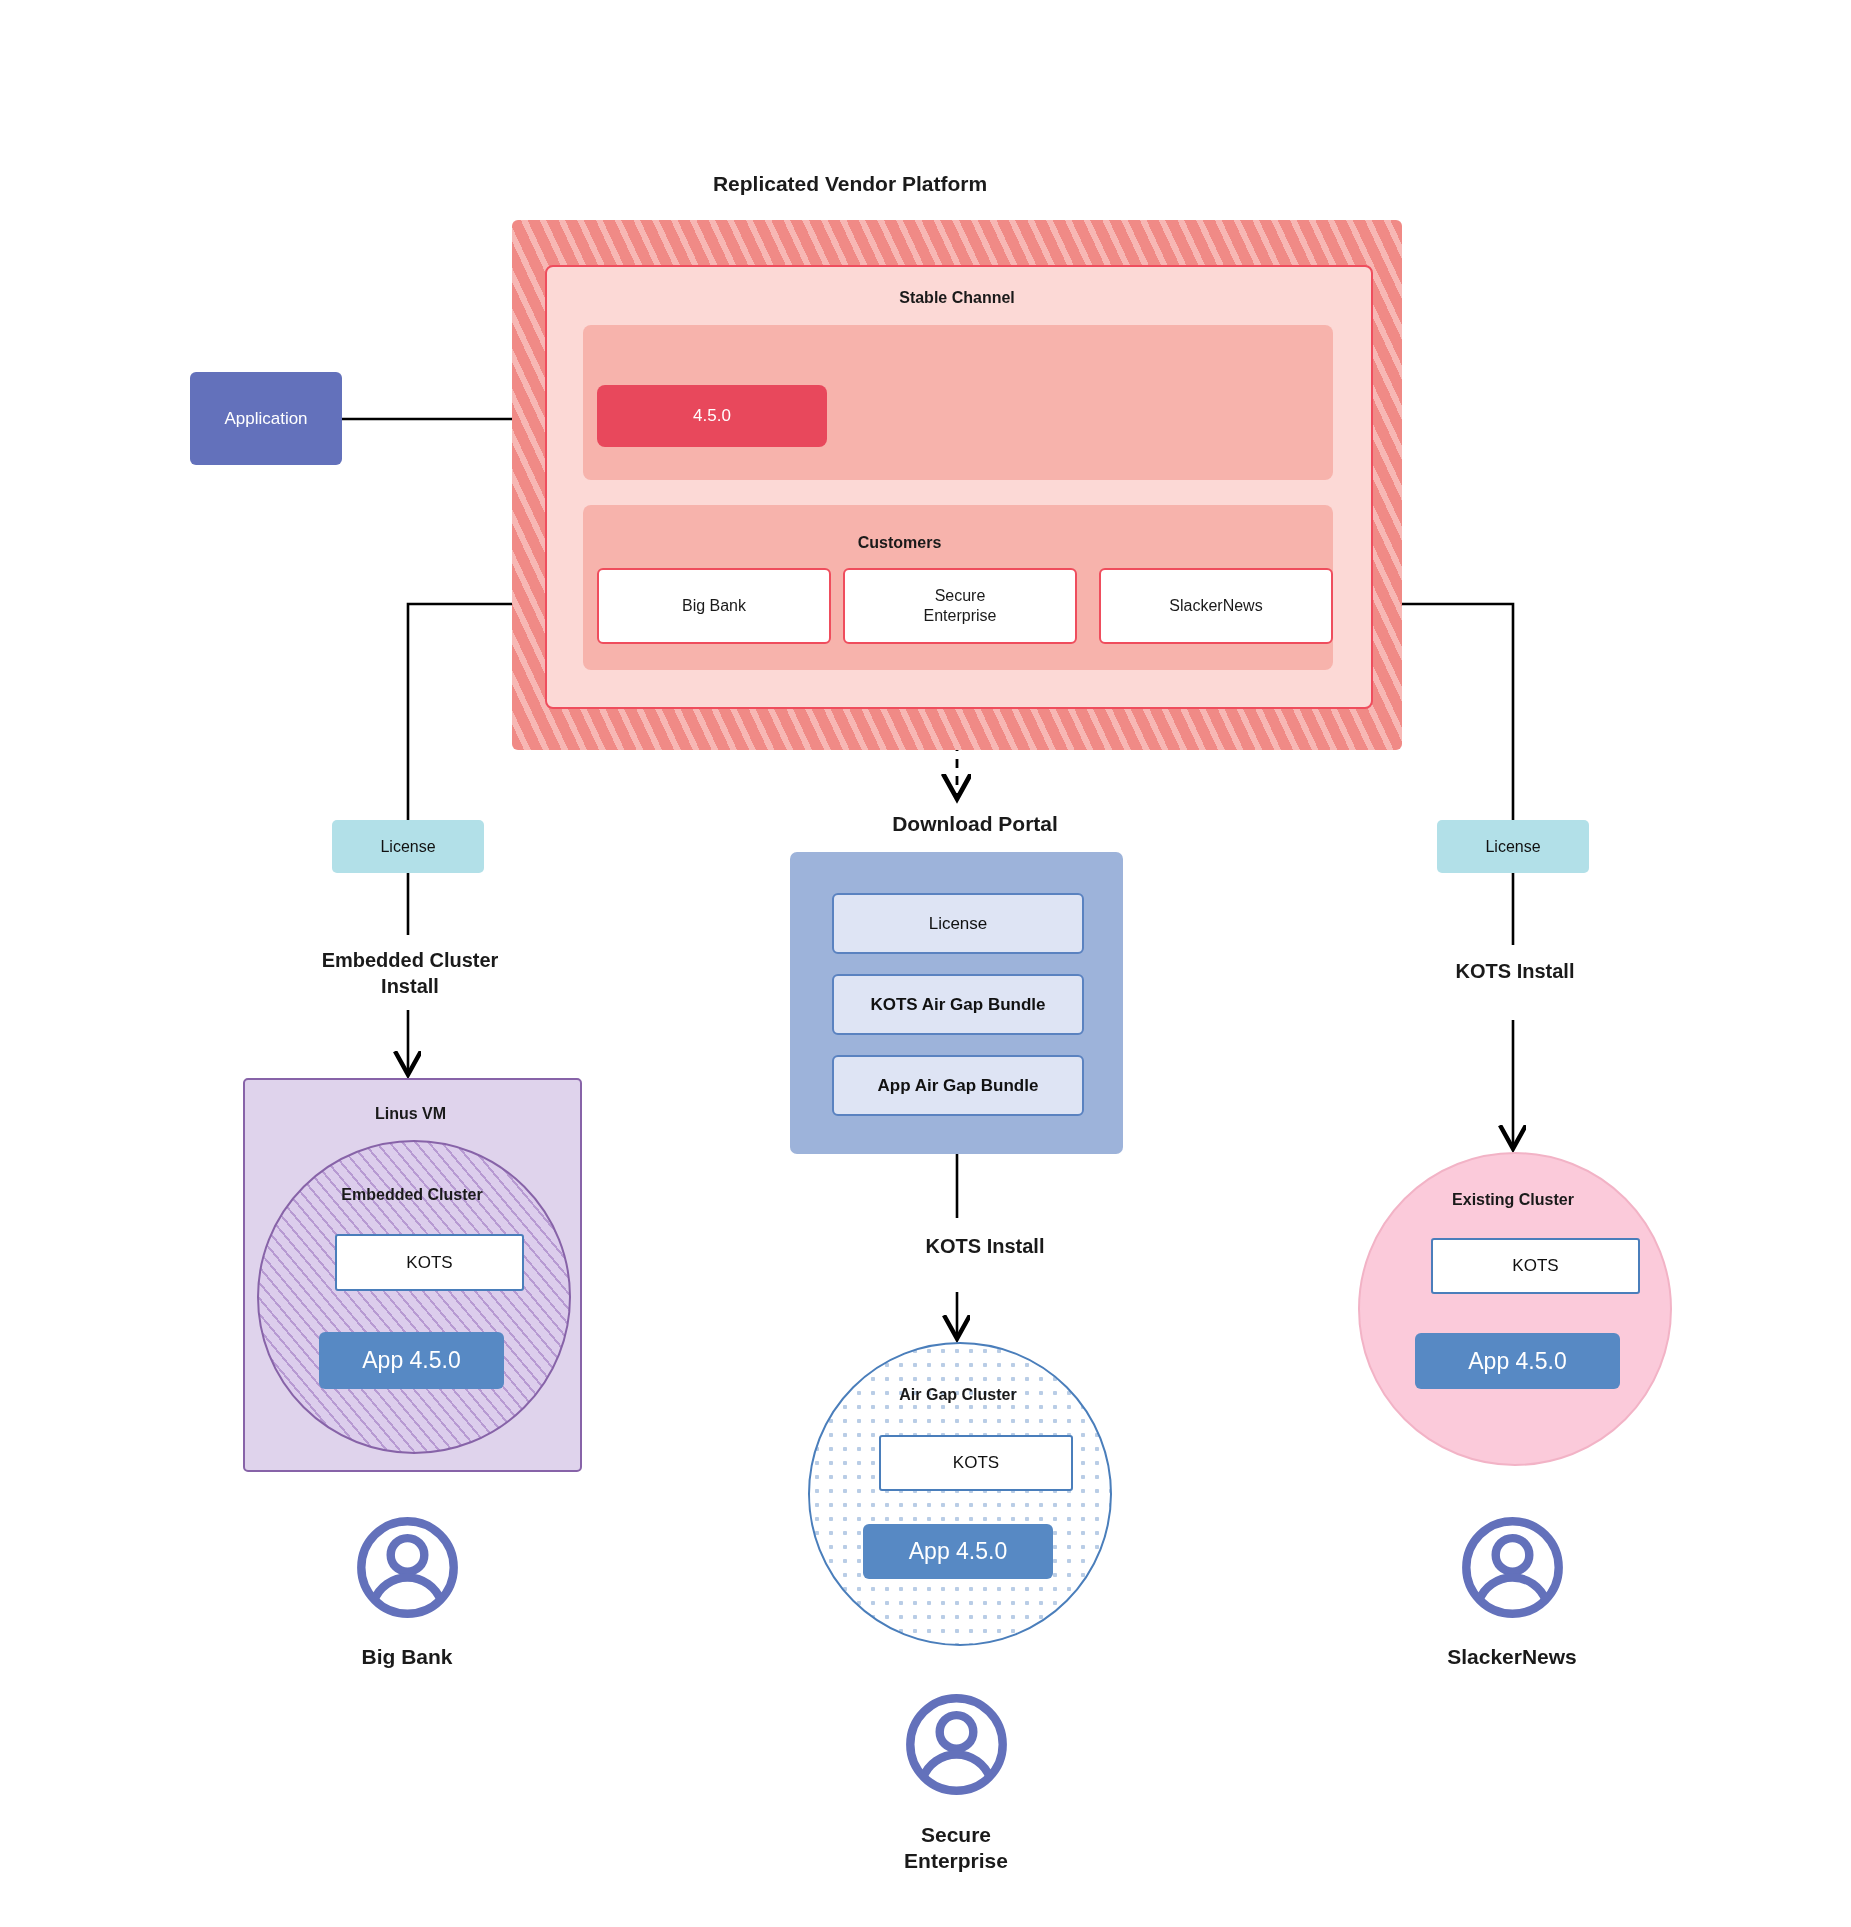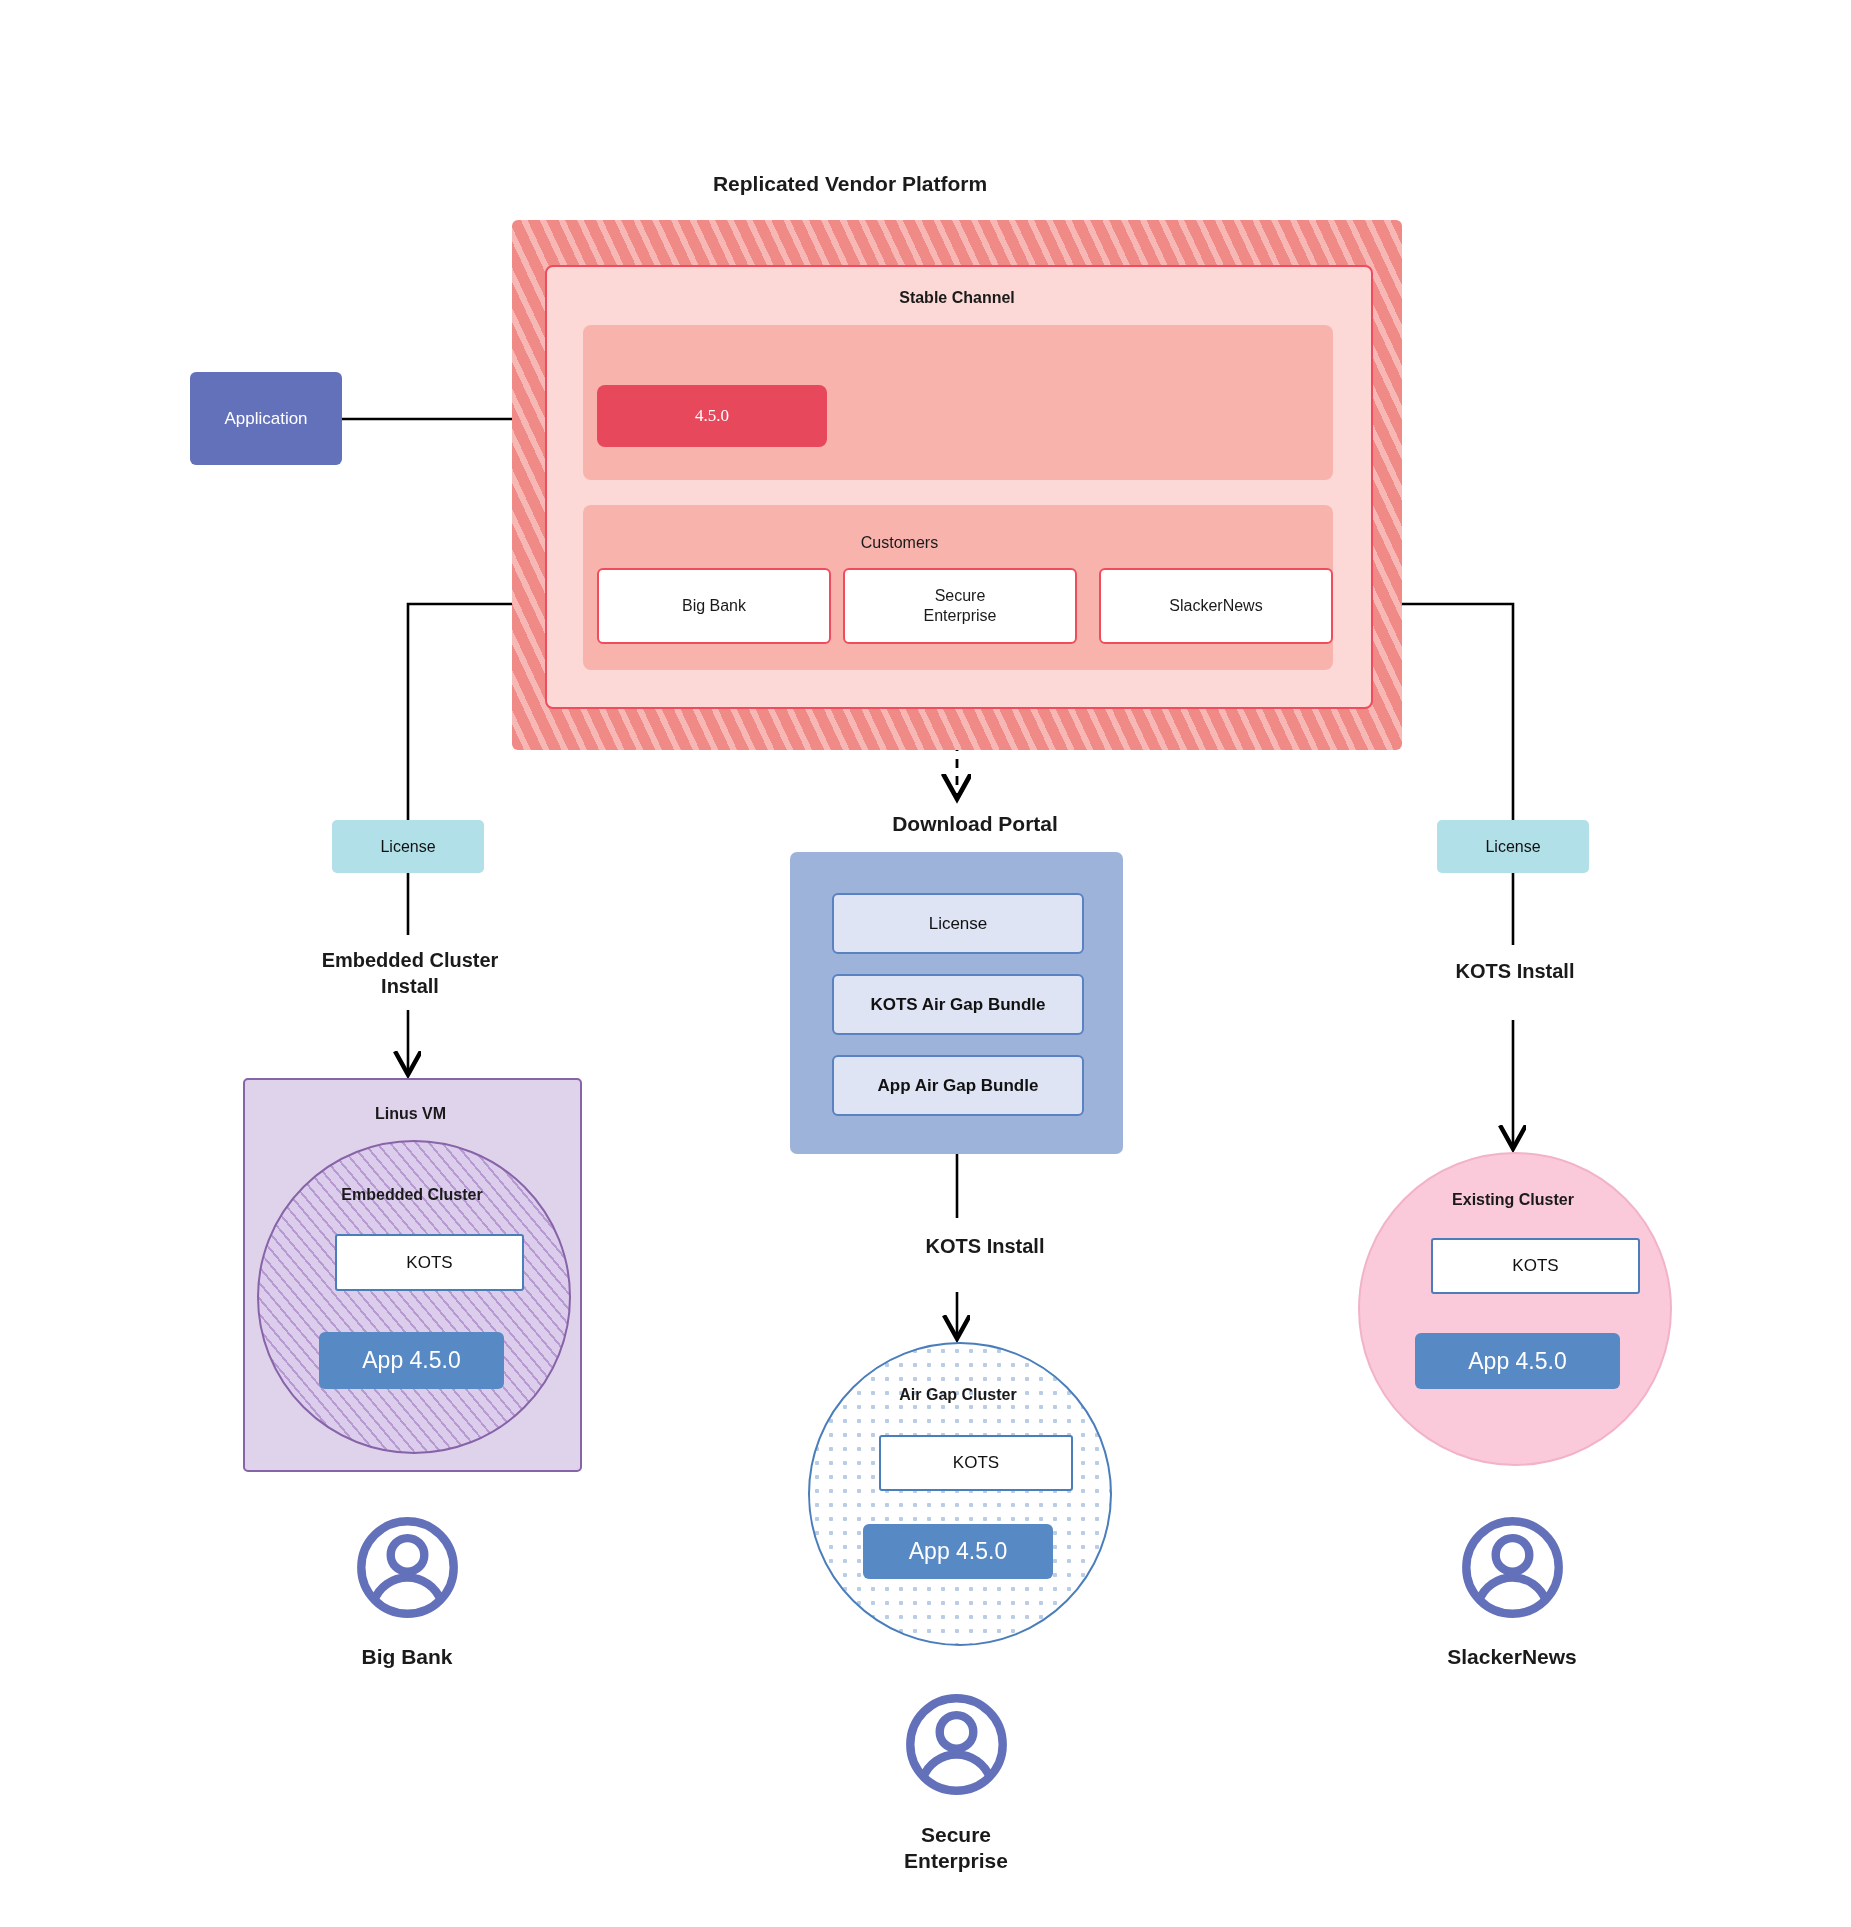--- a/index.html
+++ b/index.html
@@ -24,30 +24,30 @@
   #channel-title{left:545px;top:288px;width:824px;font-size:16px;font-weight:bold;}
 
   #release-box{
     position:absolute;left:583px;top:325px;width:750px;height:155px;border-radius:8px;
     background:#f7b3ac;
   }
   #release-title{left:583px;top:350px;width:750px;font-size:16px;font-weight:bold;}
 
   .rel-chip{
     position:absolute;top:385px;width:230px;height:62px;border-radius:8px;
-    display:flex;align-items:center;justify-content:center;font-size:17px;font-family:Liberation Serif, serif;
+    display:flex;align-items:center;justify-content:center;font-size:17px;
   }
   #rel-450{left:597px;background:#e8485c;color:#ffffff;}
   #rel-446{left:855px;background:#ffffff;color:#111;border:2px solid #e8485c;}
 
   #customers-box{
     position:absolute;left:583px;top:505px;width:750px;height:165px;border-radius:8px;
     background:#f7b3ac;
   }
-  #customers-title{left:583px;top:533px;width:633px;font-size:16px;font-weight:normal;}
+  #customers-title{left:583px;top:533px;width:633px;font-size:16px;font-weight:bold;}
 
   .cust-chip{
     position:absolute;top:568px;height:72px;border-radius:6px;background:#fff;
     border:2px solid #ef4d5d;display:flex;align-items:center;justify-content:center;
     font-size:16px;text-align:center;line-height:1.25;white-space:pre-line;
   }
   #cust-bigbank{left:597px;width:230px;}
   #cust-secure{left:843px;width:230px;}
   #cust-slacker{left:1099px;width:230px;}
 

